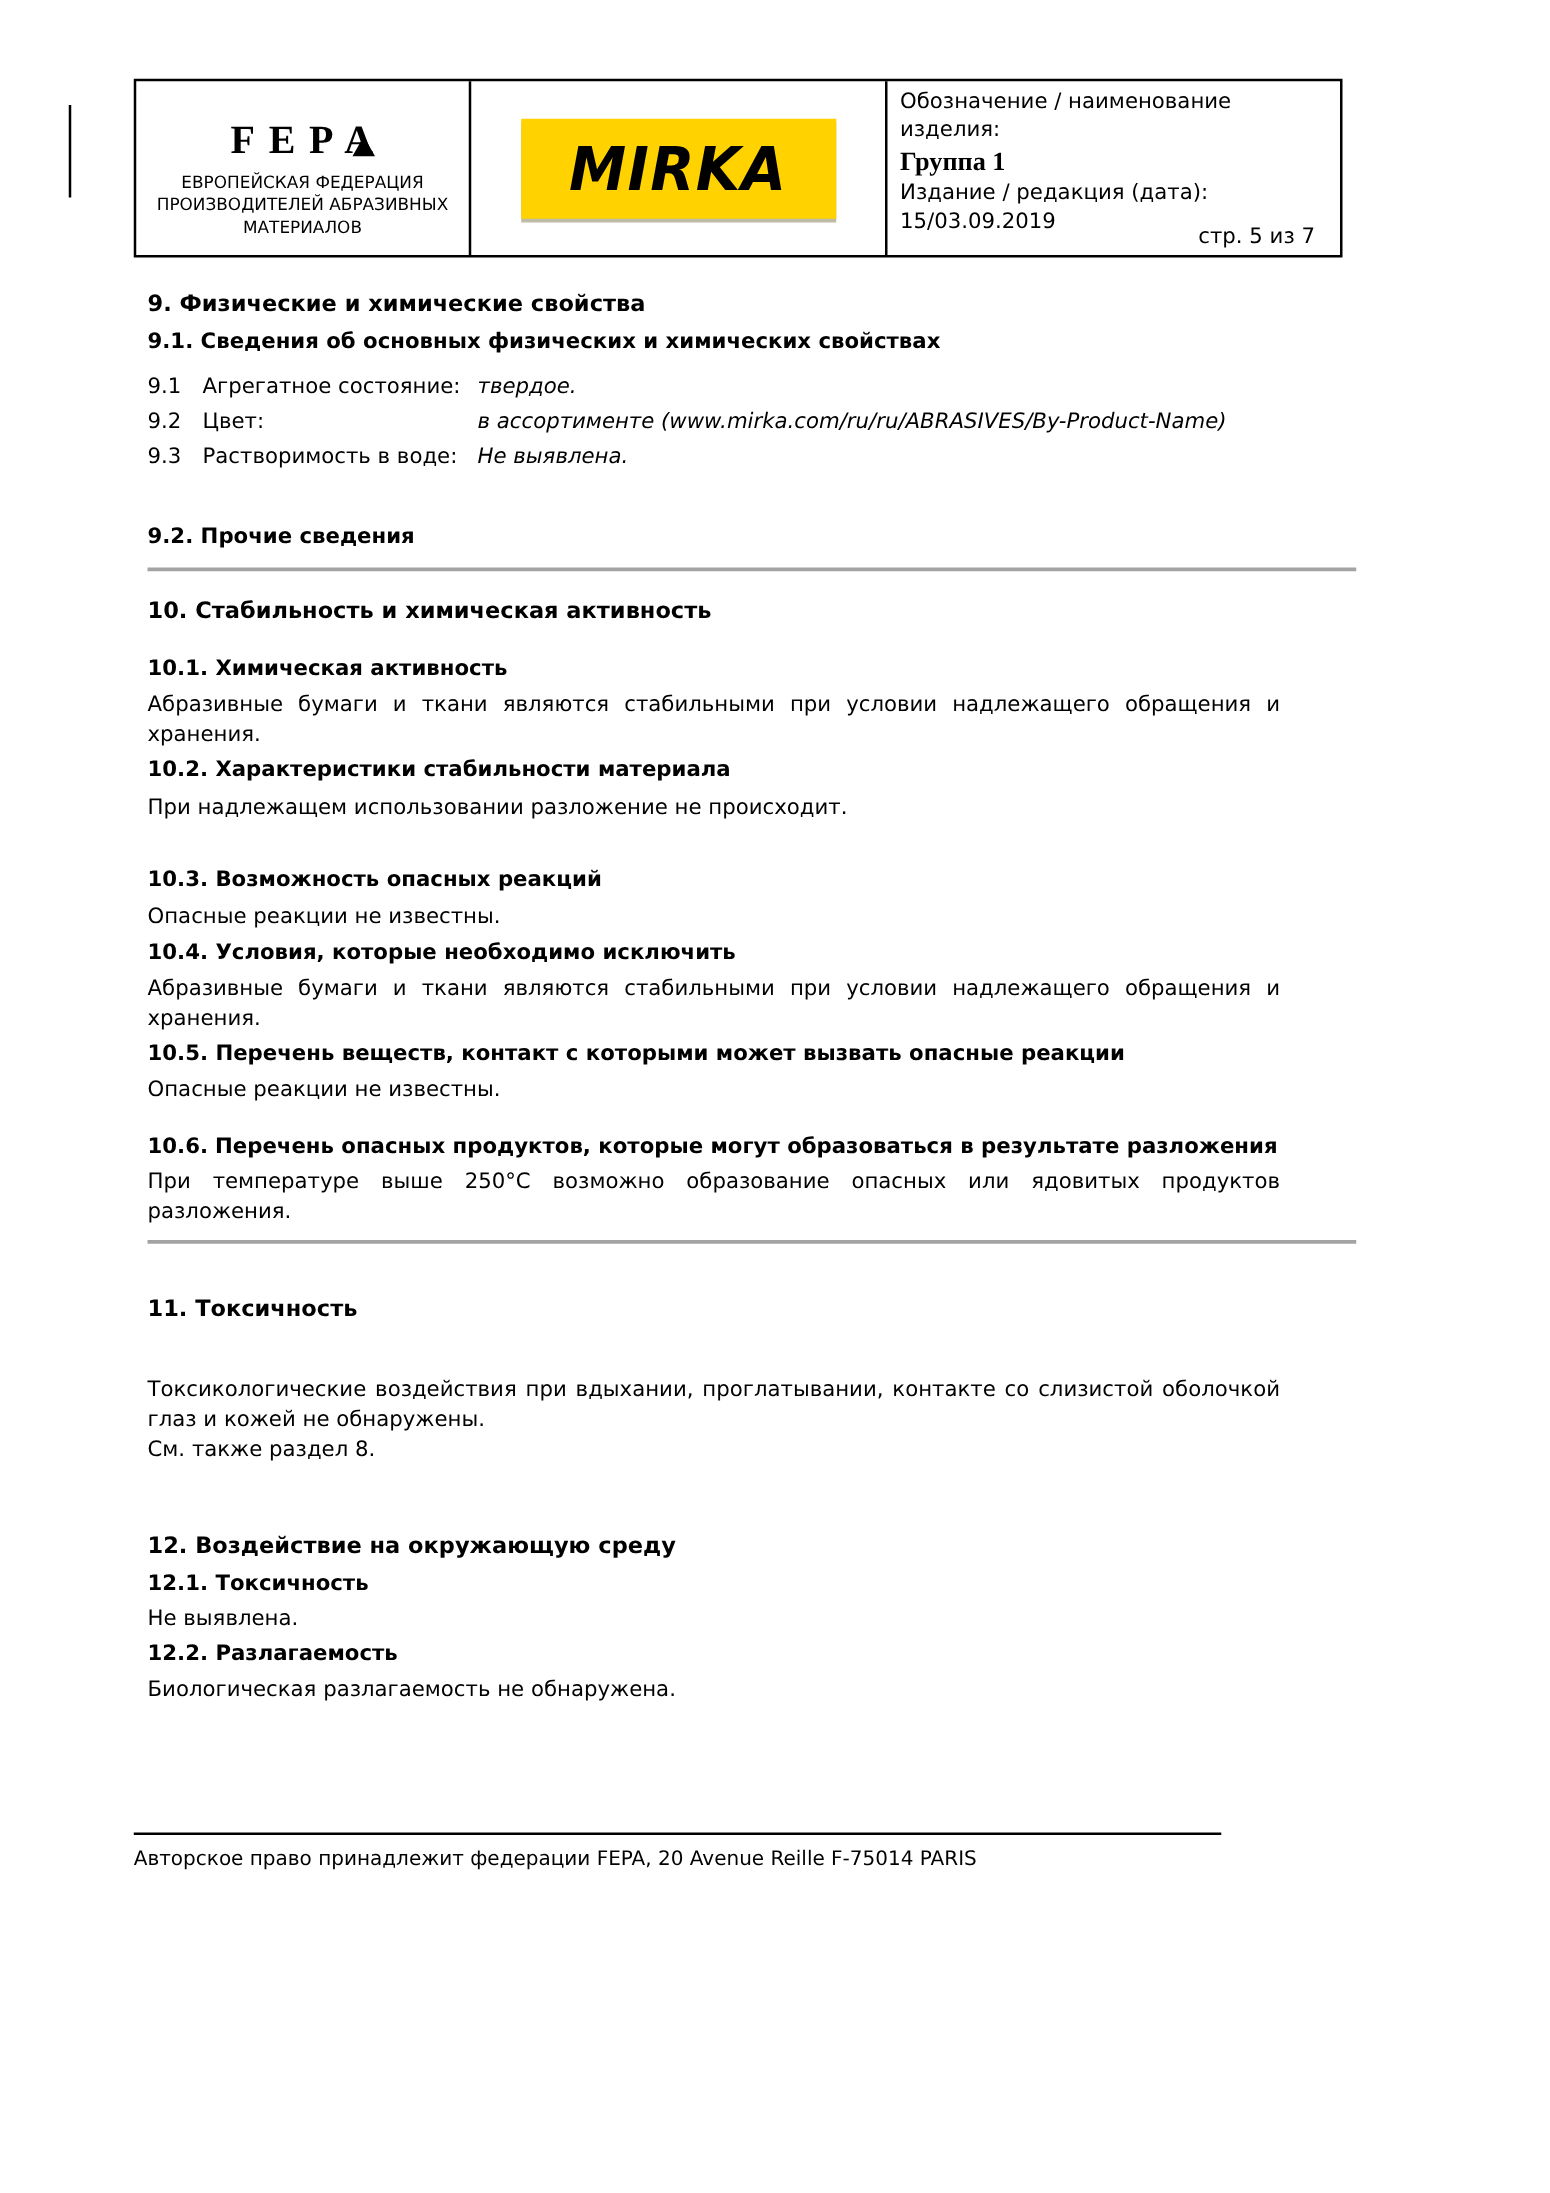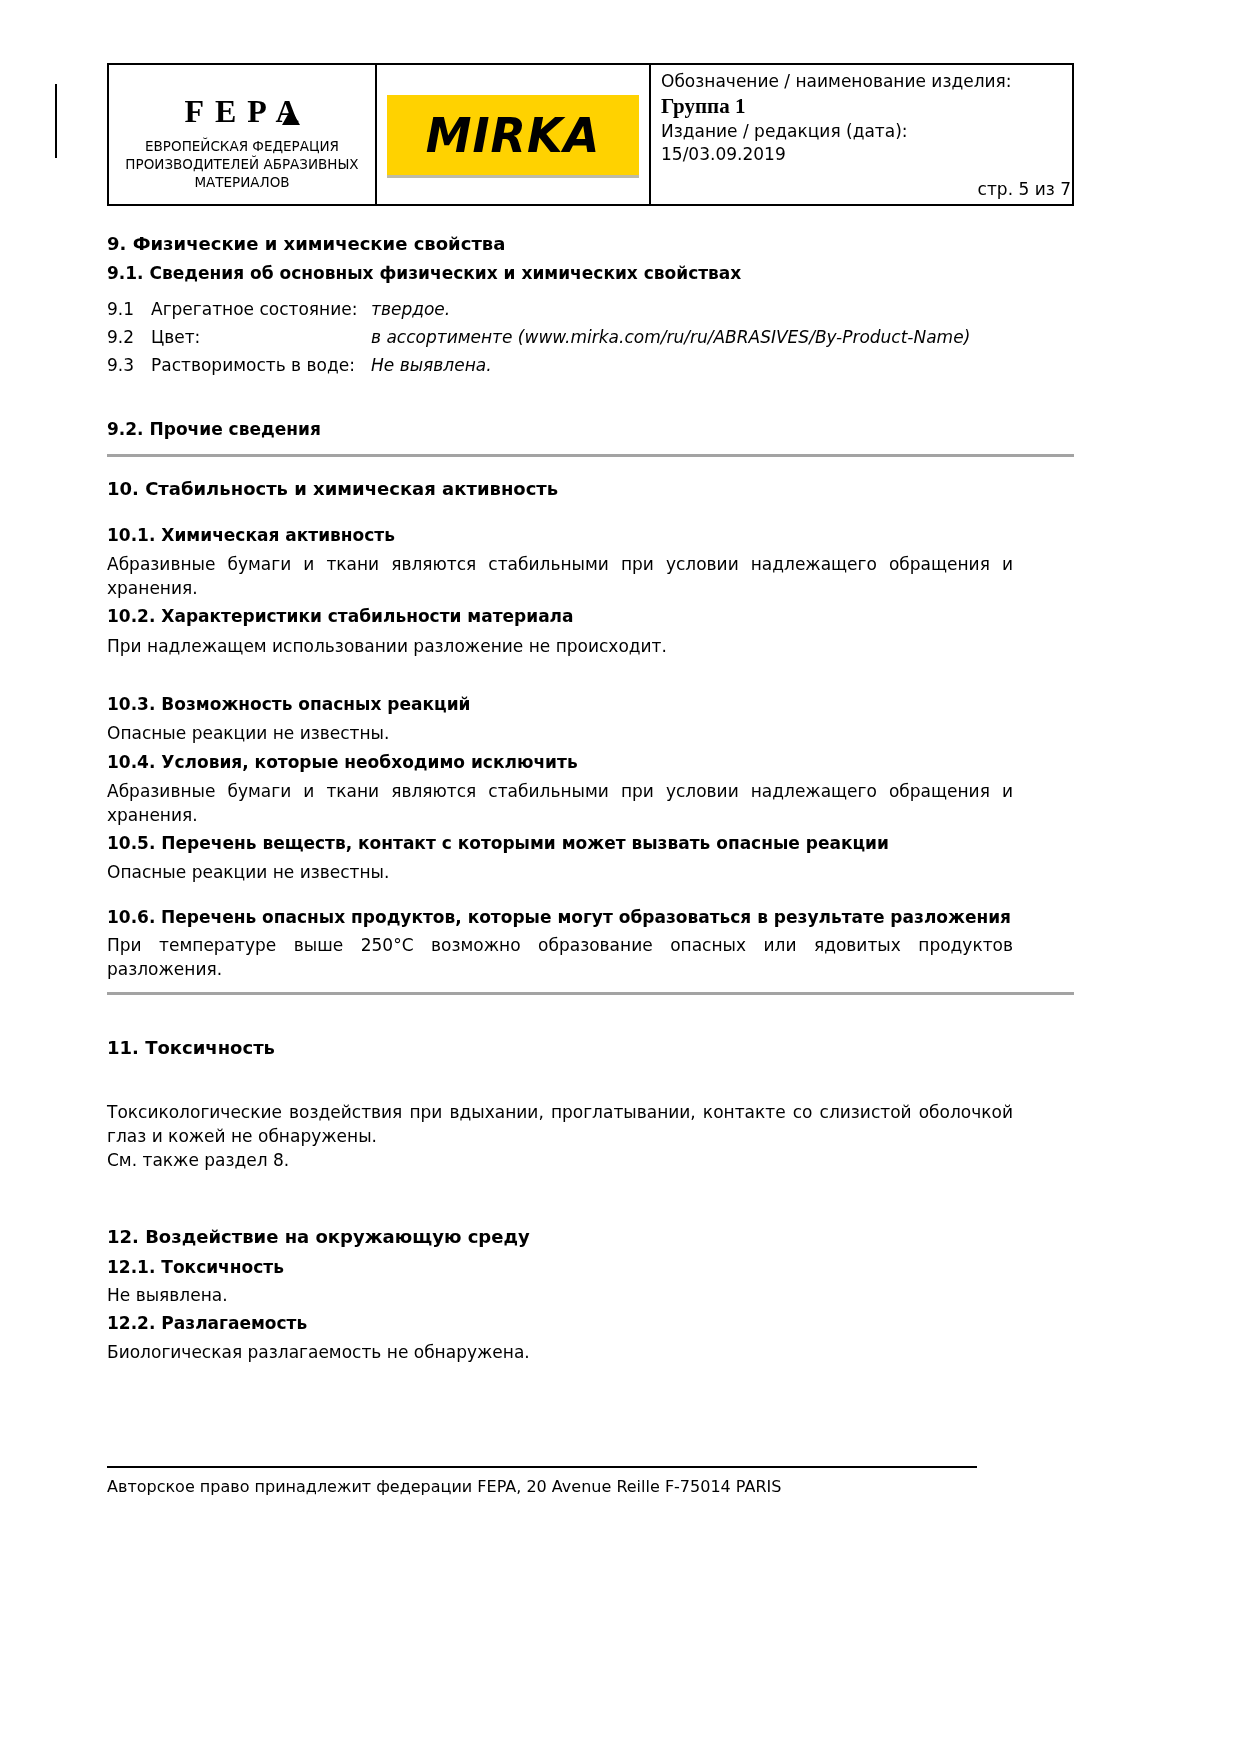--- a/index.html
+++ b/index.html
@@ -11,40 +11,40 @@
     font-family: "DejaVu Sans", "Liberation Sans", sans-serif;
     font-size: 17px; line-height: 24px;
   }
   .change-bar { position: absolute; left: 55px; top: 84px; width: 2px; height: 74px; background: #000; }
 
   .header-table { position: absolute; left: 107px; top: 63px; width: 967px; height: 143px;
     border: 2px solid #000; display: flex; background: #fff; }
   .cell { height: 100%; }
   .cell-fepa { width: 268px; border-right: 2px solid #000; display: flex; flex-direction: column;
     align-items: center; justify-content: center; padding-top: 16px; }
-  .cell-mirka { width: 274px; border-right: 2px solid #000; display: flex; align-items: center; justify-content: center; }
+  .cell-mirka { width: 333px; border-right: 2px solid #000; display: flex; align-items: center; justify-content: center; }
   .cell-info { flex: 1; position: relative; padding: 5px 10px 4px 10px; }
 
   .fepa-logo { display: flex; align-items: flex-end; margin-bottom: 10px; }
   .fepa-letters { font-family: "Liberation Serif", serif; font-weight: bold; font-size: 32px;
     line-height: 32px; letter-spacing: 11px; }
   .fepa-triangle { width: 0; height: 0; border-left: 9px solid transparent; border-right: 9px solid transparent;
     border-bottom: 16px solid #000; margin-left: -28px; margin-bottom: 2px; }
   .fepa-org { font-size: 13.5px; line-height: 18px; text-align: center; }
 
   .mirka-box { width: 252px; height: 80px; display: flex; align-items: center; justify-content: center;
     box-shadow: 0 3px 0 rgba(70,60,0,0.35); }
   .mirka-text { font-weight: bold; font-style: italic; font-size: 46px; letter-spacing: 1px;
     transform: scaleY(1.05); font-family: "DejaVu Sans", sans-serif; }
 
   .info-label { font-size: 17px; line-height: 23px; }
   .info-strong { font-family: "Liberation Serif", serif; font-weight: bold; font-size: 21px; line-height: 27px; }
-  .page-num { position: absolute; right: 1px; bottom: 3px; font-size: 17px; }
+  .page-num { position: absolute; right: 20px; bottom: 3px; font-size: 17px; }
 
-  .content { position: absolute; left: 107px; top: 232px; width: 906px; }
+  .content { position: absolute; left: 118px; top: 232px; width: 906px; }
   .h-sec { font-weight: bold; font-size: 18px; line-height: 24px; }
   .h-sub { font-weight: bold; font-size: 17px; line-height: 24px; }
   .para { text-align: justify; }
   .prop-row { display: flex; line-height: 24px; margin-bottom: 4px; }
   .prop-num { width: 44px; flex-shrink: 0; }
   .prop-label { width: 220px; flex-shrink: 0; }
   .prop-value { flex: 1; font-style: italic; }
   .divider { height: 3px; background: #a3a3a3; width: 967px; }
   .h-flex { display: flex; }
   .h-num { width: 54px; flex-shrink: 0; }

